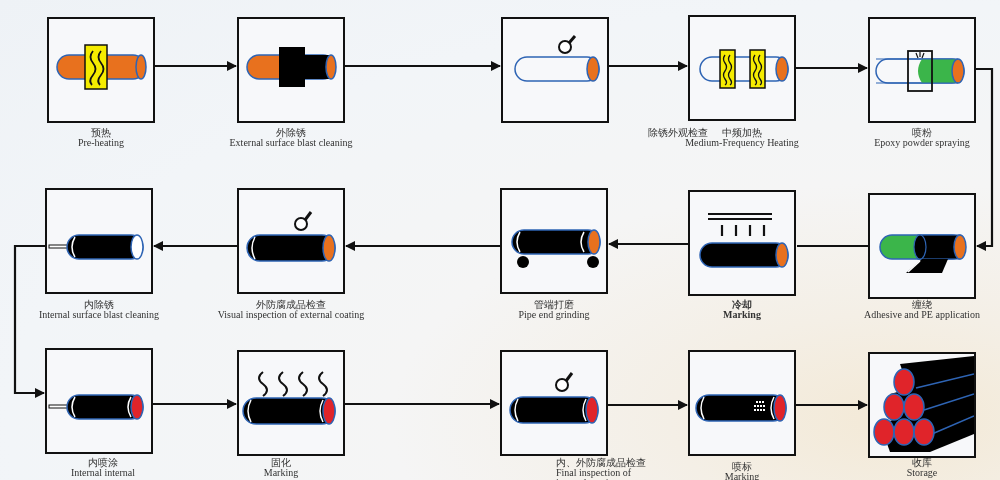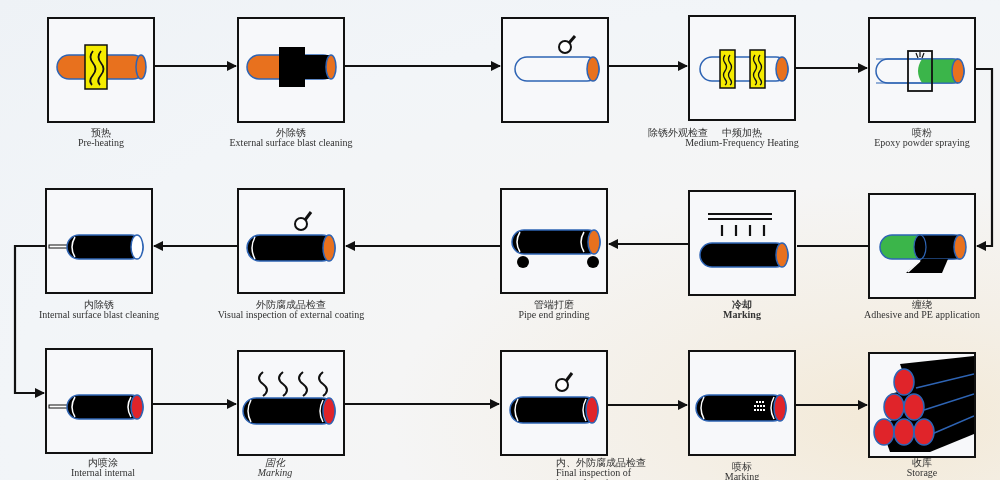--- a/index.html
+++ b/index.html
@@ -212,21 +212,21 @@
     <path d="M24,20 q-8,6 0,12 q8,6 0,12" stroke="#111" stroke-width="2" fill="none"></path>
     <path d="M44,20 q-8,6 0,12 q8,6 0,12" stroke="#111" stroke-width="2" fill="none"></path>
     <path d="M64,20 q-8,6 0,12 q8,6 0,12" stroke="#111" stroke-width="2" fill="none"></path>
     <path d="M84,20 q-8,6 0,12 q8,6 0,12" stroke="#111" stroke-width="2" fill="none"></path>
     <rect x="4" y="46" width="92" height="26" rx="13" fill="#000" stroke="#2e64b4" stroke-width="1.5"></rect>
     <path d="M12,48 Q6,59 12,70" stroke="#fff" stroke-width="1.5" fill="none"></path>
     <path d="M84,48 Q78,59 84,70" stroke="#fff" stroke-width="1.5" fill="none"></path>
     <ellipse cx="90" cy="59" rx="6" ry="13" fill="#e0242a" stroke="#2e64b4" stroke-width="1.5"></ellipse>
   </svg>
 </div>
-<div class="label" style="left:185px;top:458px;font-style:italic;">
+<div class="label" style="left:191px;top:458px;">
   <span class="zh">固化</span>
   <span class="en">Marking</span>
 </div>
 
 <div class="step-box" style="left:500px;top:350px;">
   <svg viewBox="0 0 104 102">
     <rect x="8" y="45" width="88" height="26" rx="13" fill="#000" stroke="#2e64b4" stroke-width="1.5"></rect>
     <path d="M16,47 Q10,58 16,69" stroke="#fff" stroke-width="1.5" fill="none"></path>
     <path d="M84,47 Q78,58 84,69" stroke="#fff" stroke-width="1.5" fill="none"></path>
     <ellipse cx="90" cy="58" rx="6" ry="13" fill="#e0242a" stroke="#2e64b4" stroke-width="1.5"></ellipse>

